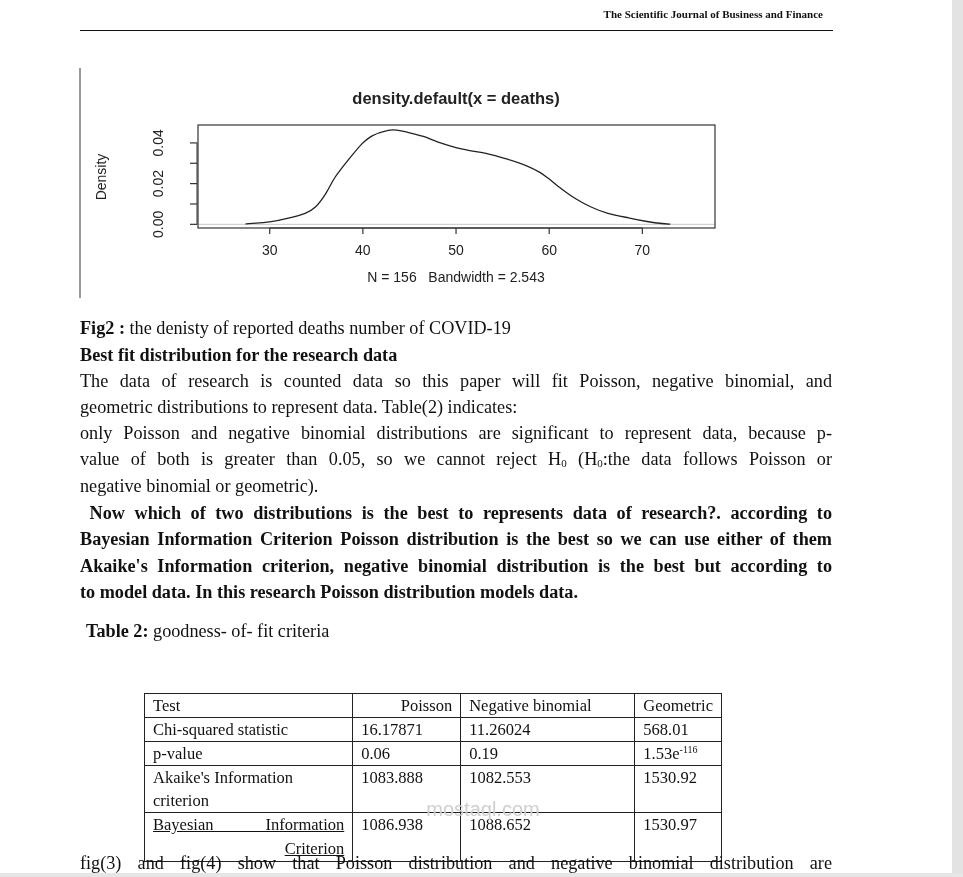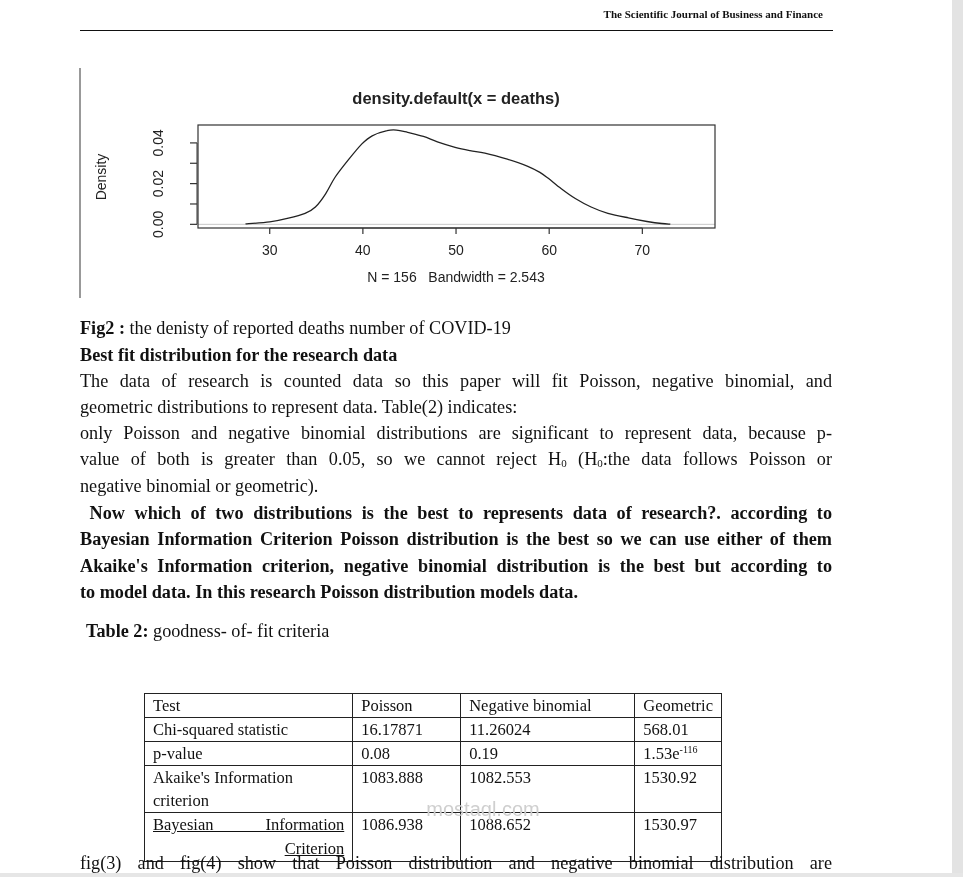--- a/index.html
+++ b/index.html
@@ -30,21 +30,21 @@
   .body2 { top: 420px; }
   .body3 { top: 500px; font-weight: bold; }
   .table-caption { position: absolute; left: 86px; top: 621px; font-size: 18.2px; }
 
   table.gof {
     position: absolute; left: 100px; top: 693px; width: 578px;
     border-collapse: collapse; font-size: 16.5px; margin-left: 44px;
   }
   table.gof td { border: 1.3px solid #222; padding: 0 8px; height: 23px; vertical-align: top; line-height: 23px; }
   table.gof td.c0 { width: 230px; }
-  table.gof td.c1 { width: 101px; }
+  table.gof td.c1 { width: 101px; text-align: right; }
   table.gof td.c2 { width: 190px; }
   table.gof td.bic { line-height: 24px; text-decoration: underline; }
   .bic-label { display: block; text-align: justify; text-align-last: justify; }
   .bic-label2 { display: block; text-align: right; }
   sup { font-size: 10px; vertical-align: 6px; line-height: 0; }
   sub { font-size: 11px; vertical-align: -2px; line-height: 0; }
 
   .watermark { position: absolute; left: 418px; top: 802px; width: 130px; text-align: center; color: #d2d2d2; font-family: "Liberation Sans", "DejaVu Sans", sans-serif; }
   .watermark .ar { font-size: 34px; font-weight: bold; line-height: 34px; display: block; color: #d9d9d9; }
   .watermark .en { font-size: 20px; line-height: 14px; display: block; color: #cfcfcf; }
@@ -130,21 +130,21 @@
     <td class="c3">Geometric</td>
   </tr>
   <tr>
     <td>Chi-squared statistic</td>
     <td>16.17871</td>
     <td>11.26024</td>
     <td>568.01</td>
   </tr>
   <tr>
     <td>p-value</td>
-    <td>0.08</td>
+    <td>0.06</td>
     <td>0.19</td>
     <td><span>1.53e</span><sup>-116</sup></td>
   </tr>
   <tr>
     <td>Akaike's Information criterion</td>
     <td>1083.888</td>
     <td>1082.553</td>
     <td>1530.92</td>
   </tr>
   <tr>

